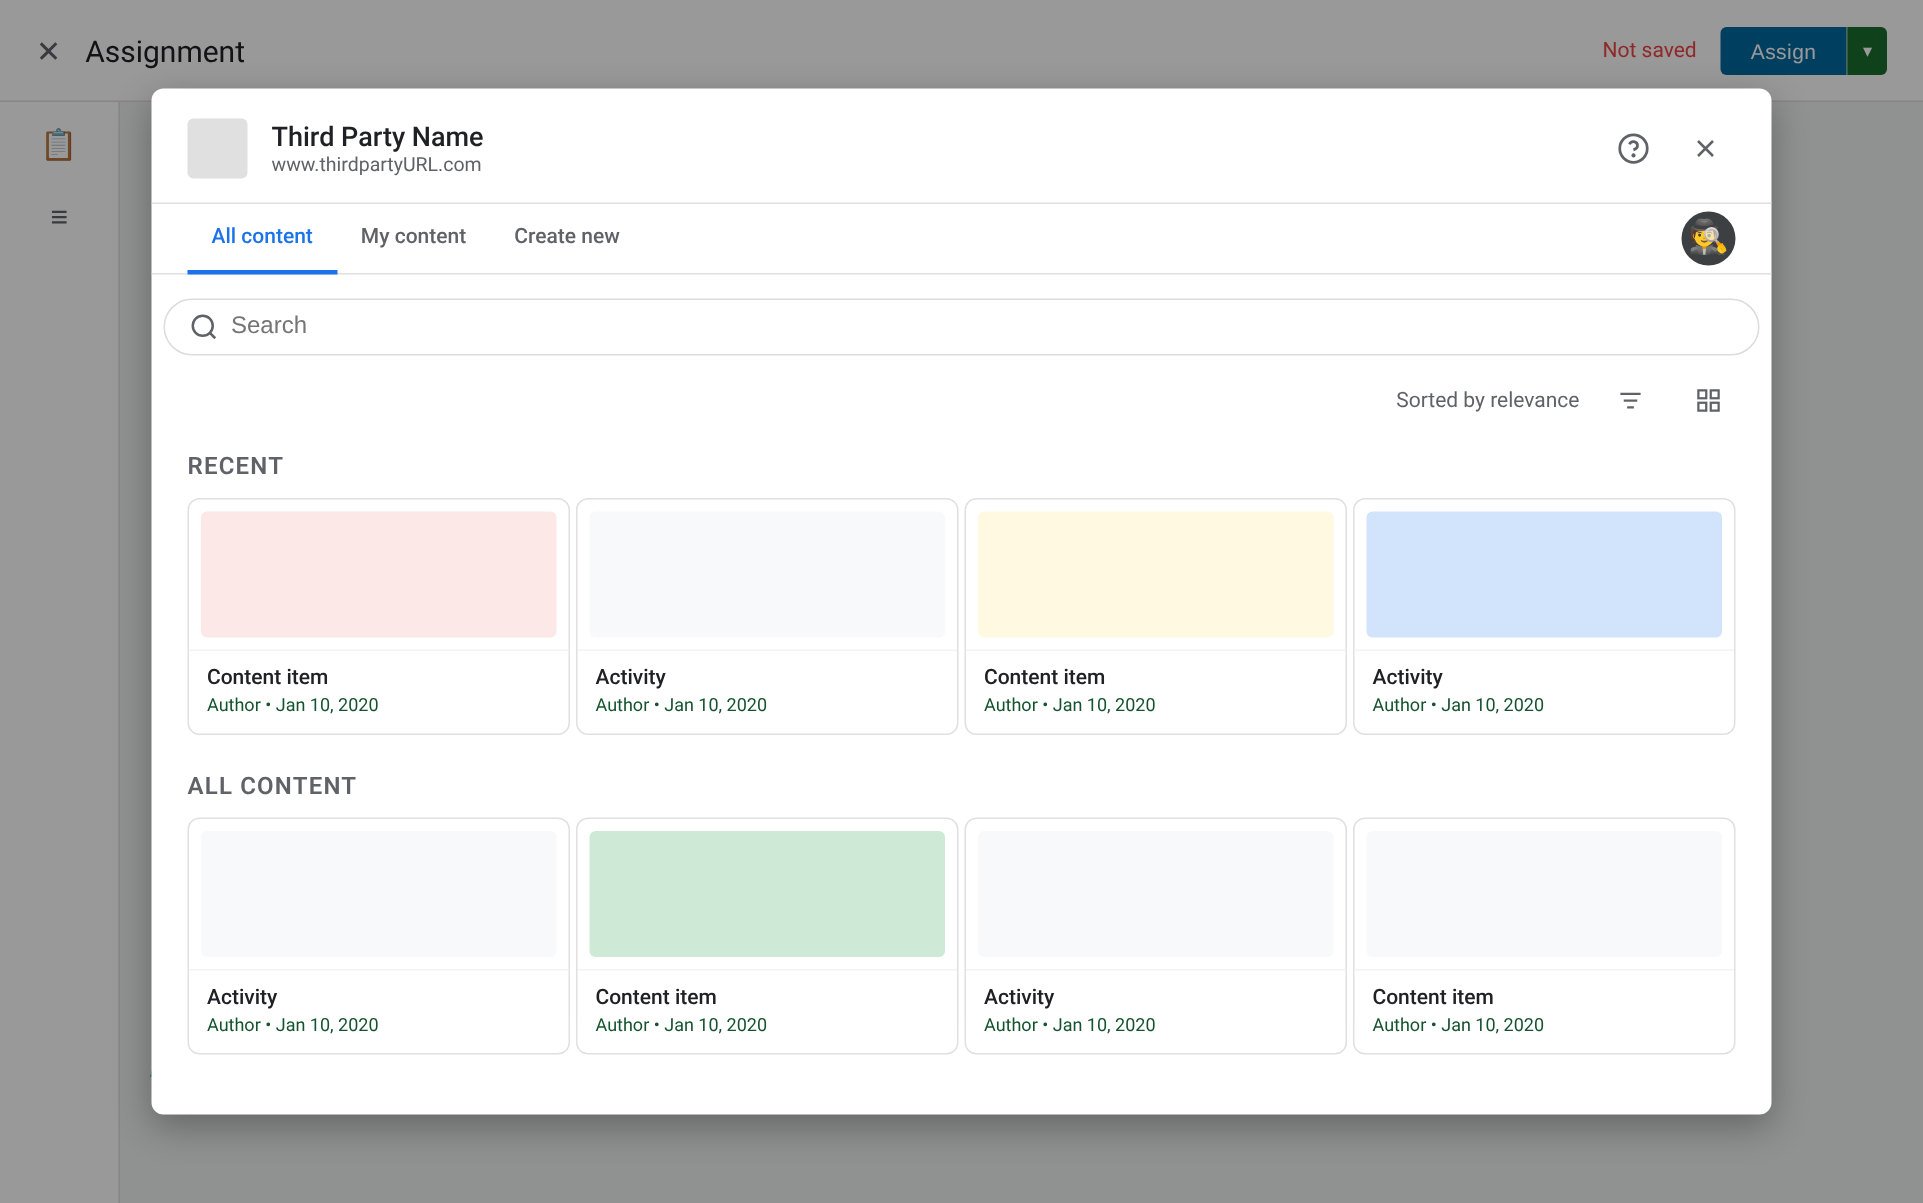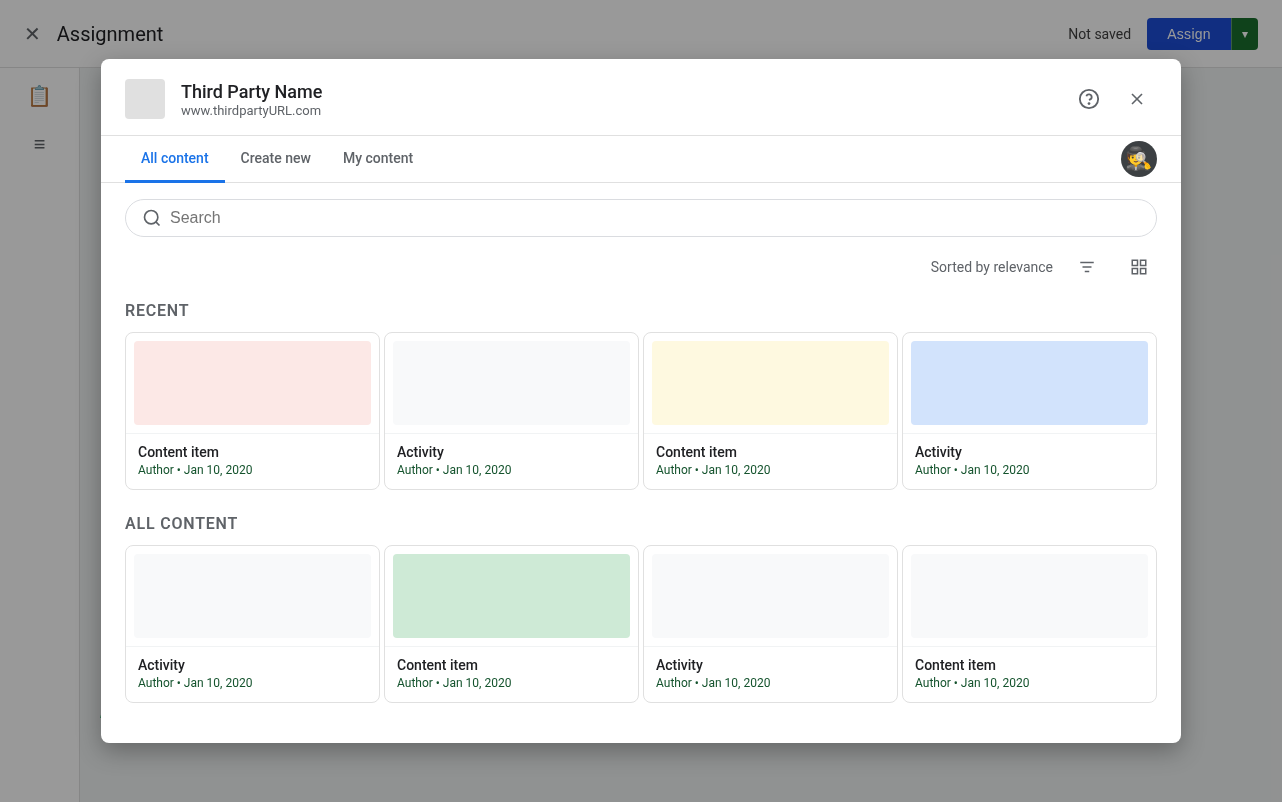--- a/index.html
+++ b/index.html
@@ -39,32 +39,32 @@
     }
 
     .bg-title {
       font-size: 20px;
       color: #202124;
       font-weight: 400;
       flex: 1;
     }
 
     .bg-not-saved {
-      color: #404040;
+      color: #ef4444;
       font-size: 14px;
       margin-right: 16px;
     }
 
     .assign-btn-group {
       display: flex;
       align-items: stretch;
     }
 
     .assign-btn {
-      background: #1d4ed8;
+      background: #0369a1;
       color: #fff;
       border: none;
       padding: 8px 20px;
       font-size: 14px;
       font-weight: 500;
       cursor: pointer;
       border-radius: 4px 0 0 4px;
       letter-spacing: 0.3px;
       text-align: right;
     }
@@ -225,21 +225,21 @@
       background: #3c4043;
       display: flex;
       align-items: center;
       justify-content: center;
       overflow: hidden;
       font-size: 20px;
     }
 
     
     .modal-search-area {
-      padding: 16px 24px 0;
+      padding: 16px 8px 0;
     }
 
     .search-bar {
       display: flex;
       align-items: center;
       border: 1px solid #dadce0;
       border-radius: 24px;
       padding: 8px 16px;
       gap: 8px;
       background: #fff;
@@ -401,22 +401,22 @@
           <svg width="20" height="20" viewBox="0 0 24 24" fill="none" stroke="#5f6368" stroke-width="2">
             <line x1="18" y1="6" x2="6" y2="18"></line>
             <line x1="6" y1="6" x2="18" y2="18"></line>
           </svg>
         </button>
       </div>
     </div>
 
     <div class="modal-tabs">
       <div class="tab active">All content</div>
+      <div class="tab">My content</div>
       <div class="tab">Create new</div>
-      <div class="tab">My content</div>
       <div class="tab-spacer"></div>
       <div class="user-avatar">
         <span class="avatar-emoji">🕵️</span>
       </div>
     </div>
 
     <div class="modal-search-area">
       <div class="search-bar">
         <svg width="20" height="20" viewBox="0 0 24 24" fill="none" stroke="#5f6368" stroke-width="2">
           <circle cx="11" cy="11" r="8"></circle>

